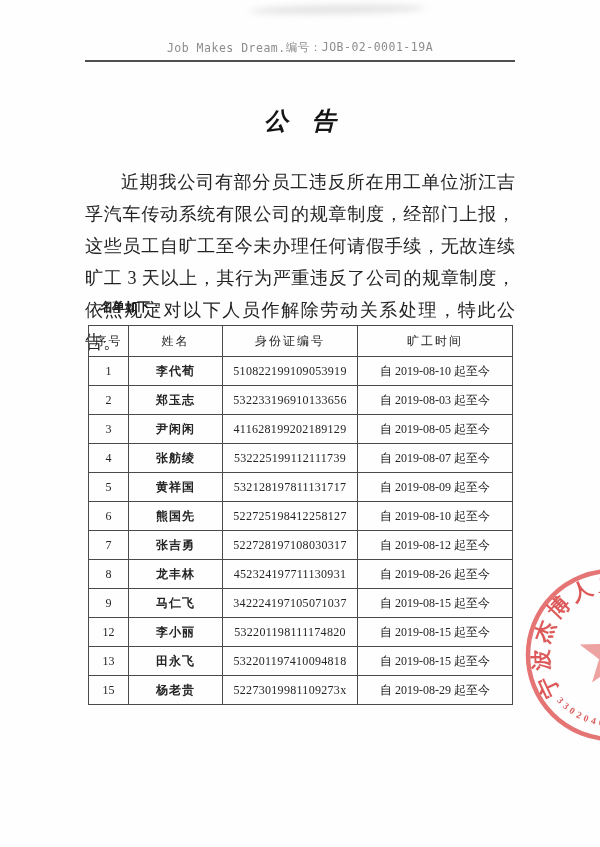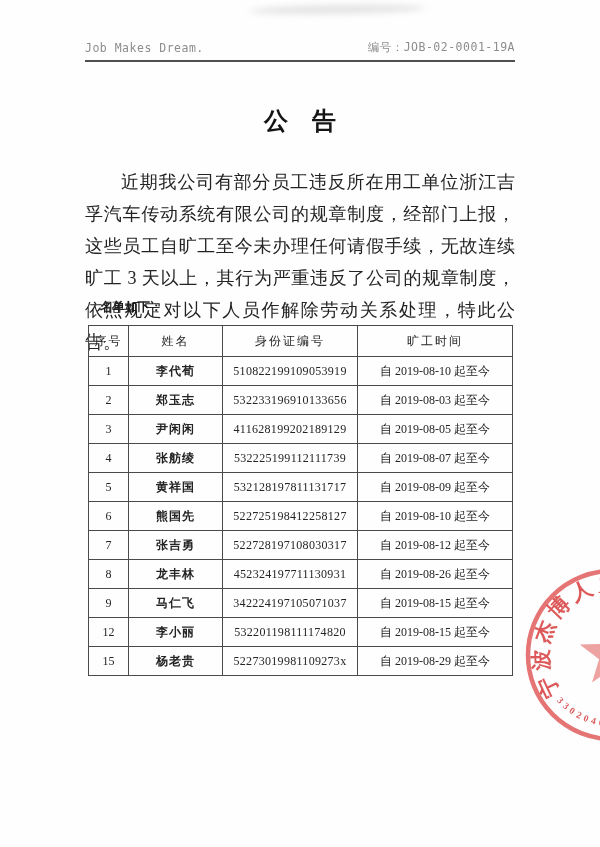--- a/index.html
+++ b/index.html
@@ -13,29 +13,29 @@
   .page { position: relative; width: 600px; height: 847px; background: #fefefe; overflow: hidden; }
 
   .scan-noise {
     position: absolute; left: 250px; top: 5px; width: 175px; height: 9px;
     background: rgba(170,170,170,0.30); border-radius: 50%;
     filter: blur(3px); transform: rotate(-1deg);
   }
 
   .doc-header {
     position: absolute; left: 85px; right: 85px; top: 40px;
-    display: flex; justify-content: space-between; align-items: flex-end;
+    display: flex; justify-content: center; align-items: flex-end;
     border-bottom: 2px solid #4f4f4f; padding-bottom: 5px;
     font-family: "DejaVu Sans Mono", monospace;
     font-size: 11.5px; color: #8d8d8d; letter-spacing: 0.5px;
   }
 
   .doc-title {
     position: absolute; left: 0; top: 105px; width: 100%;
-    text-align: center; font-size: 24px; font-weight: bold; color: #141414;
+    text-align: center; font-size: 24px; font-weight: bold; color: #141414; font-style: italic;
   }
 
   .doc-paragraph {
     position: absolute; left: 85px; top: 166px; width: 430px;
     font-size: 18px; line-height: 32px; text-align: justify;
     text-indent: 2em; color: #232323;
   }
 
   .list-label {
     position: absolute; left: 87px; top: 299px;
@@ -154,20 +154,26 @@
           <td>342224197105071037</td>
           <td>自 2019-08-15 起至今</td>
         </tr>
         <tr>
           <td>12</td>
           <td>李小丽</td>
           <td>532201198111174820</td>
           <td>自 2019-08-15 起至今</td>
         </tr>
         <tr>
+          <td>13</td>
+          <td>田永飞</td>
+          <td>532201197410094818</td>
+          <td>自 2019-08-15 起至今</td>
+        </tr>
+        <tr>
           <td>15</td>
           <td>杨老贵</td>
           <td>52273019981109273x</td>
           <td>自 2019-08-29 起至今</td>
         </tr>
       </tbody>
   </table>
 
   <svg class="seal" viewBox="0 0 200 200">
     <defs>

